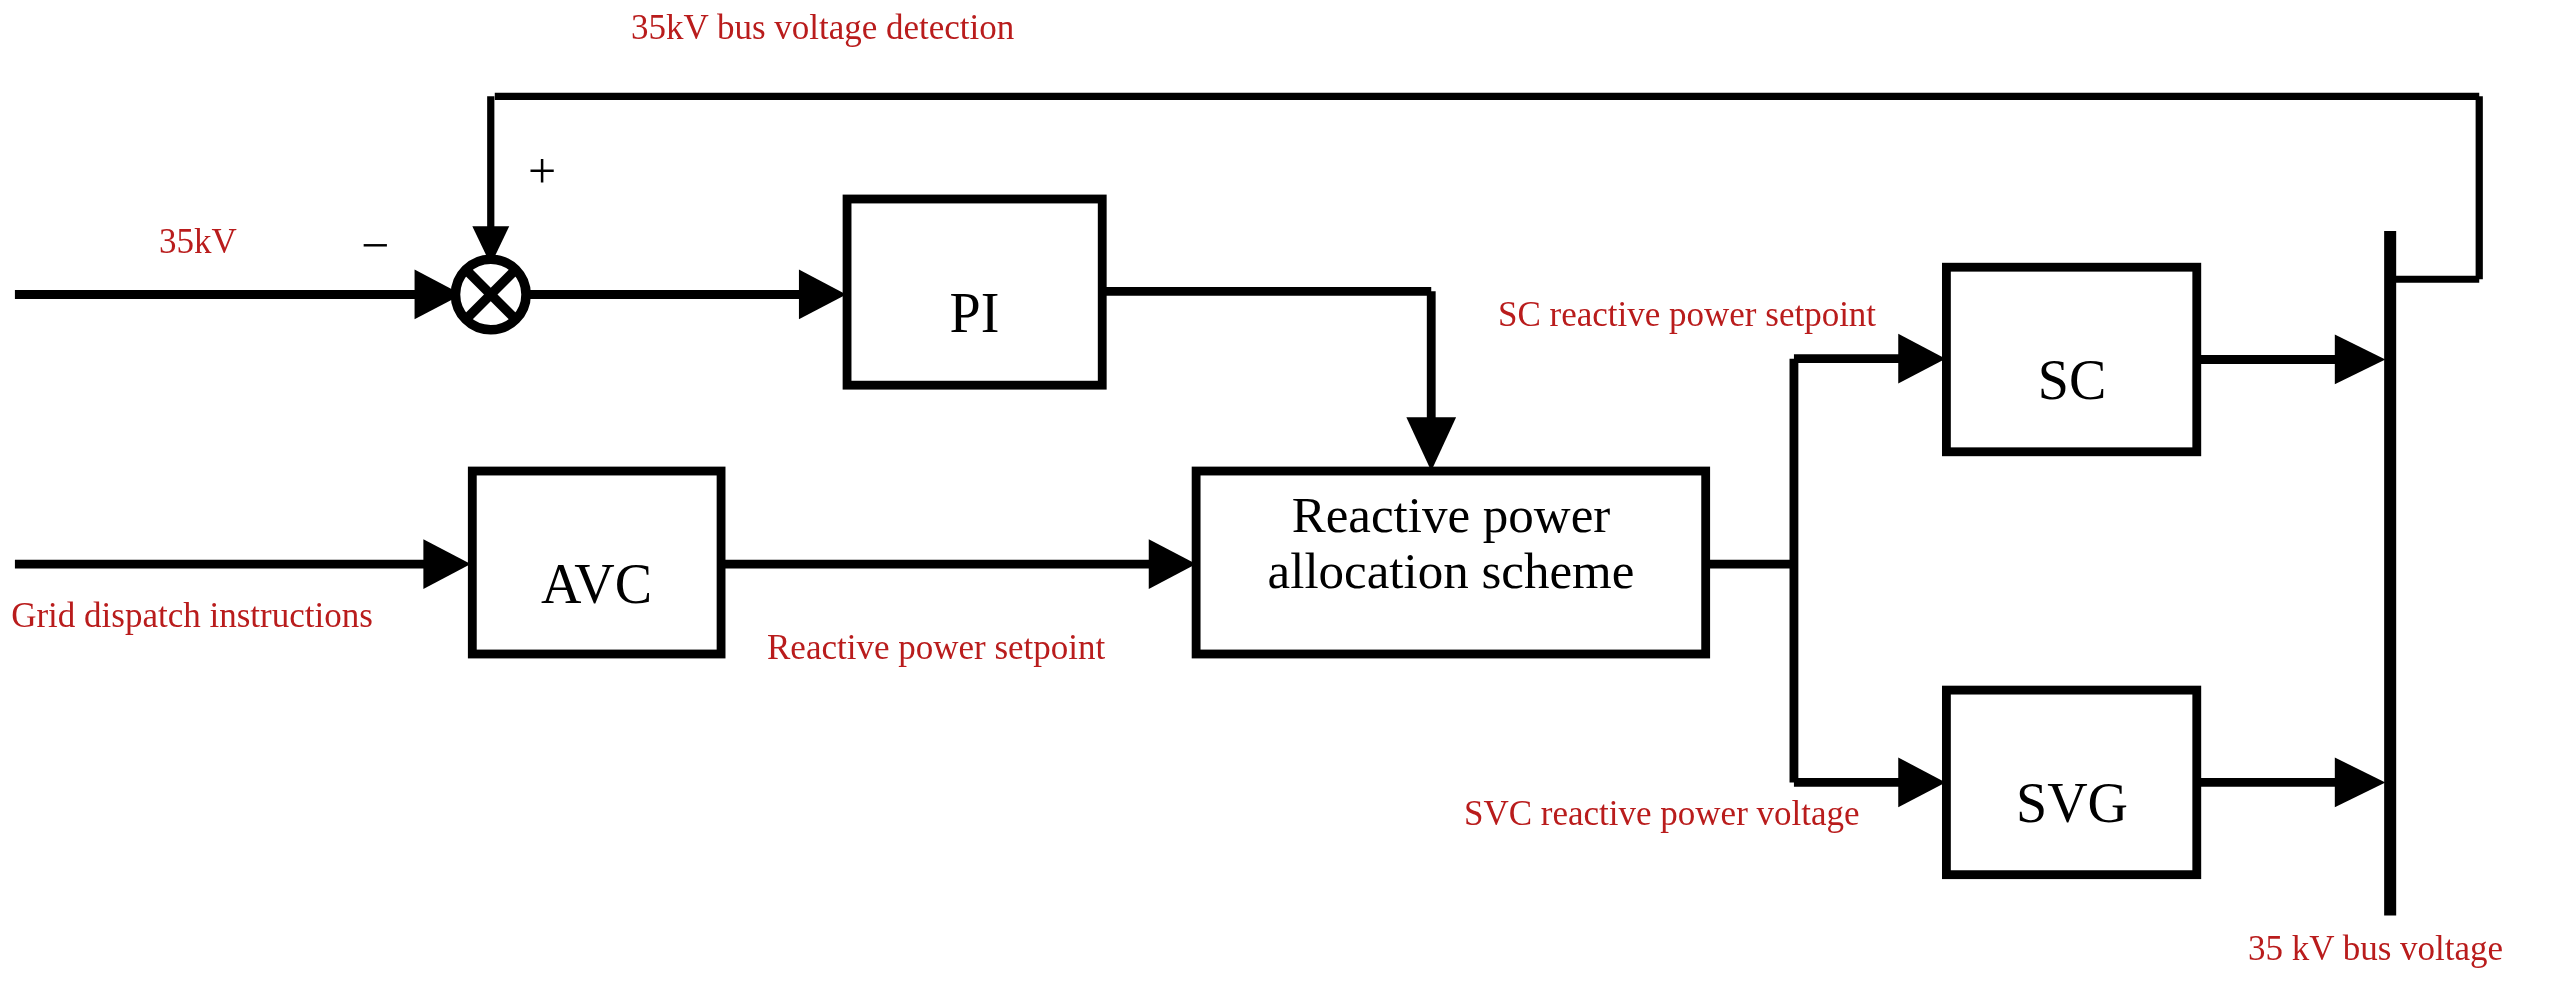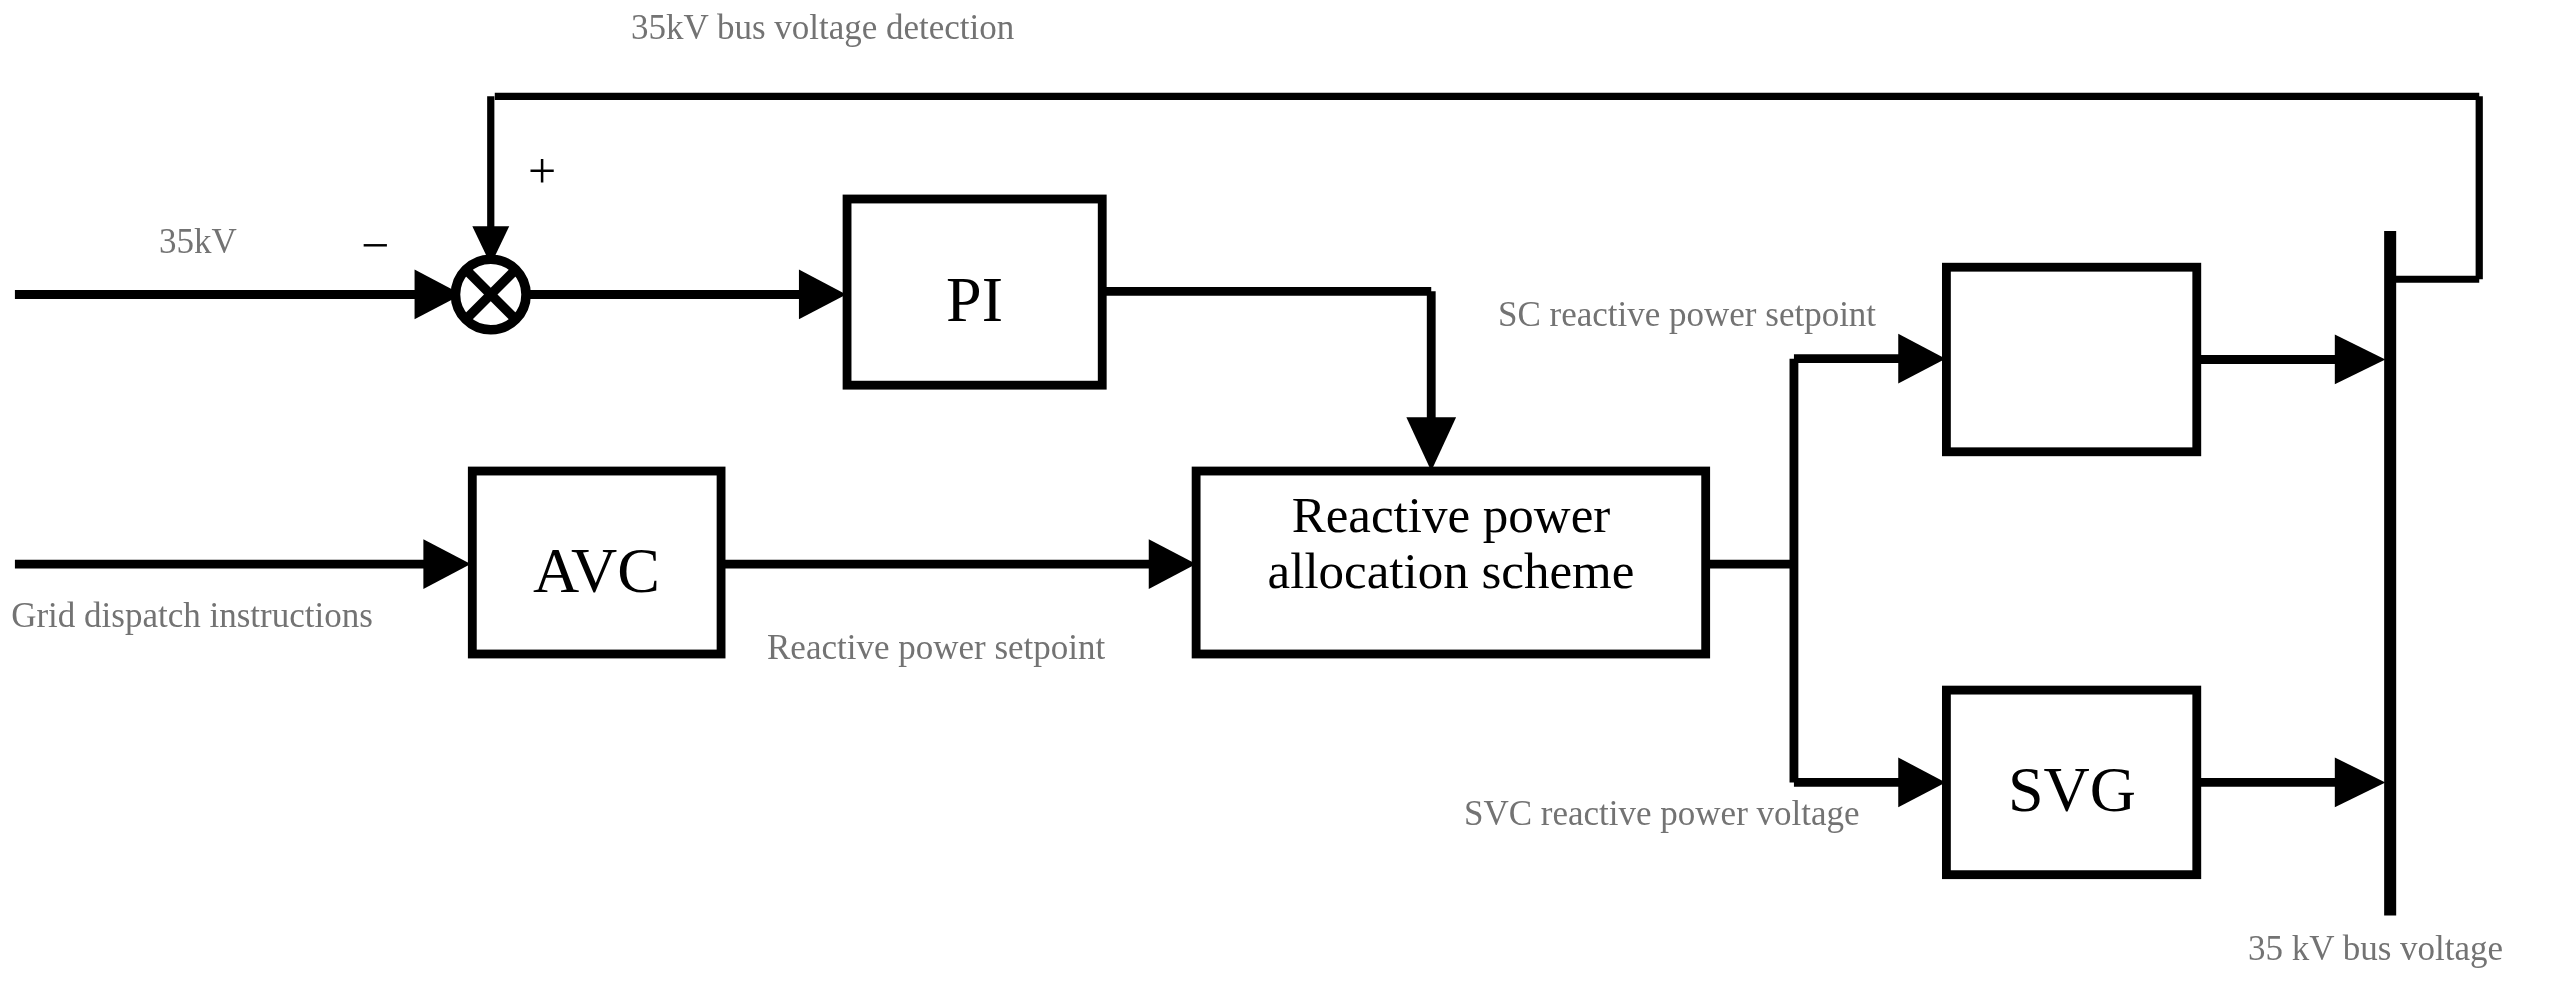--- a/index.html
+++ b/index.html
@@ -24,28 +24,29 @@
   }
   .blk-label {
     position: absolute;
     color: #000000;
     white-space: nowrap;
     text-align: center;
     line-height: 1.08;
     pointer-events: none;
   }
   .blk-title {
-    font-size: 64px;
+    font-size: 56px;
+    margin-top: 18px;
   }
   .blk-title-big {
     font-size: 51px;
   }
   .edge-label {
     position: absolute;
-    color: #737373;
+    color: #b91c1c;
     white-space: nowrap;
     font-size: 35px;
   }
   .sign-label {
     position: absolute;
     color: #000000;
     font-size: 50px;
     line-height: 1;
   }
 </style>
@@ -151,20 +152,21 @@
 
   <div class="sign-label" style="left:528px; top:146px;">+</div>
 
   <div class="blk-label blk-title" style="left:847px; top:265px; width:255px;">PI</div>
 
   <div class="blk-label blk-title" style="left:472px; top:536px; width:249px;">AVC</div>
 
   <div class="blk-label blk-title-big" style="left:1196px; top:488px; width:510px;">Reactive power</div>
   <div class="blk-label blk-title-big" style="left:1196px; top:544px; width:510px;">allocation scheme</div>
 
+  <div class="blk-label blk-title" style="left:1947px; top:332px; width:250px;">SC</div>
 
   <div class="blk-label blk-title" style="left:1947px; top:755px; width:250px;">SVG</div>
 
   <div class="edge-label" style="left:11.2px; top:596px;">Grid dispatch instructions</div>
 
   <div class="edge-label" style="left:767px; top:596px;margin-top:32px;">Reactive power setpoint</div>
 
   <div class="edge-label" style="left:1498px; top:295px;">SC reactive power setpoint</div>
 
   <div class="edge-label" style="left:1464px; top:794px;">SVC reactive power voltage</div>

